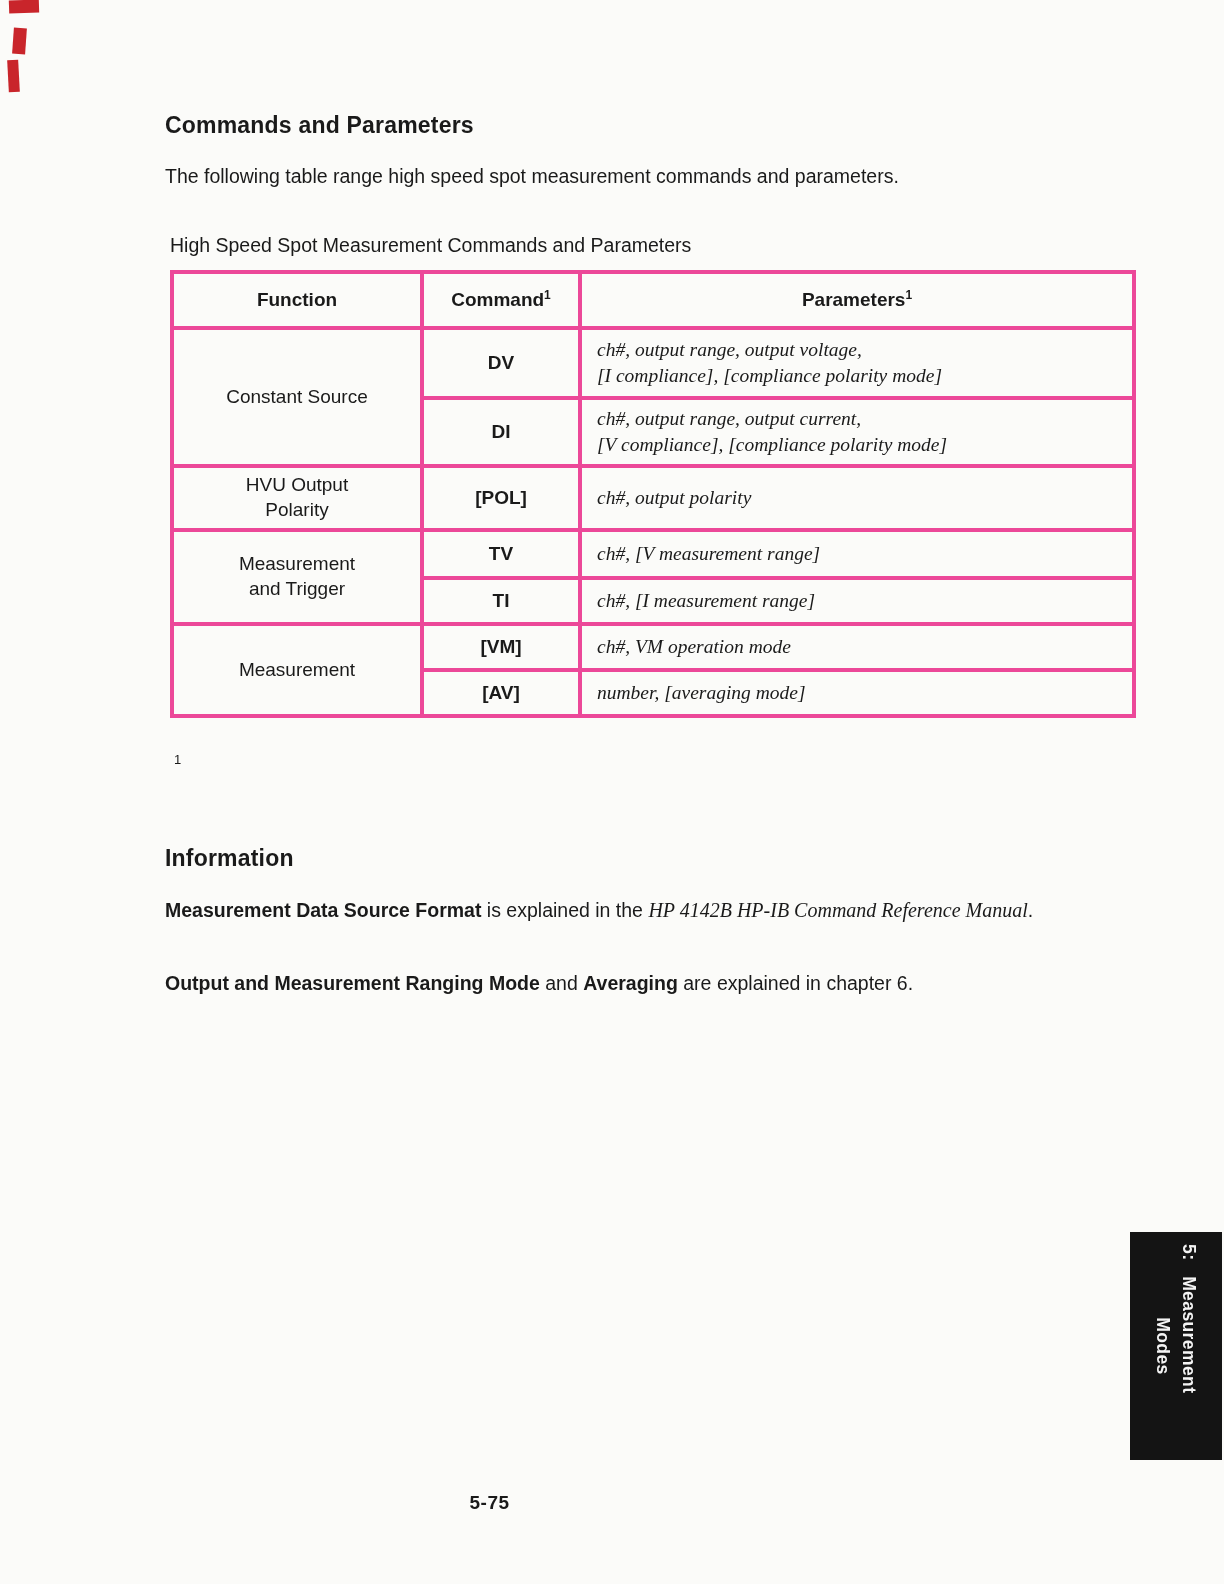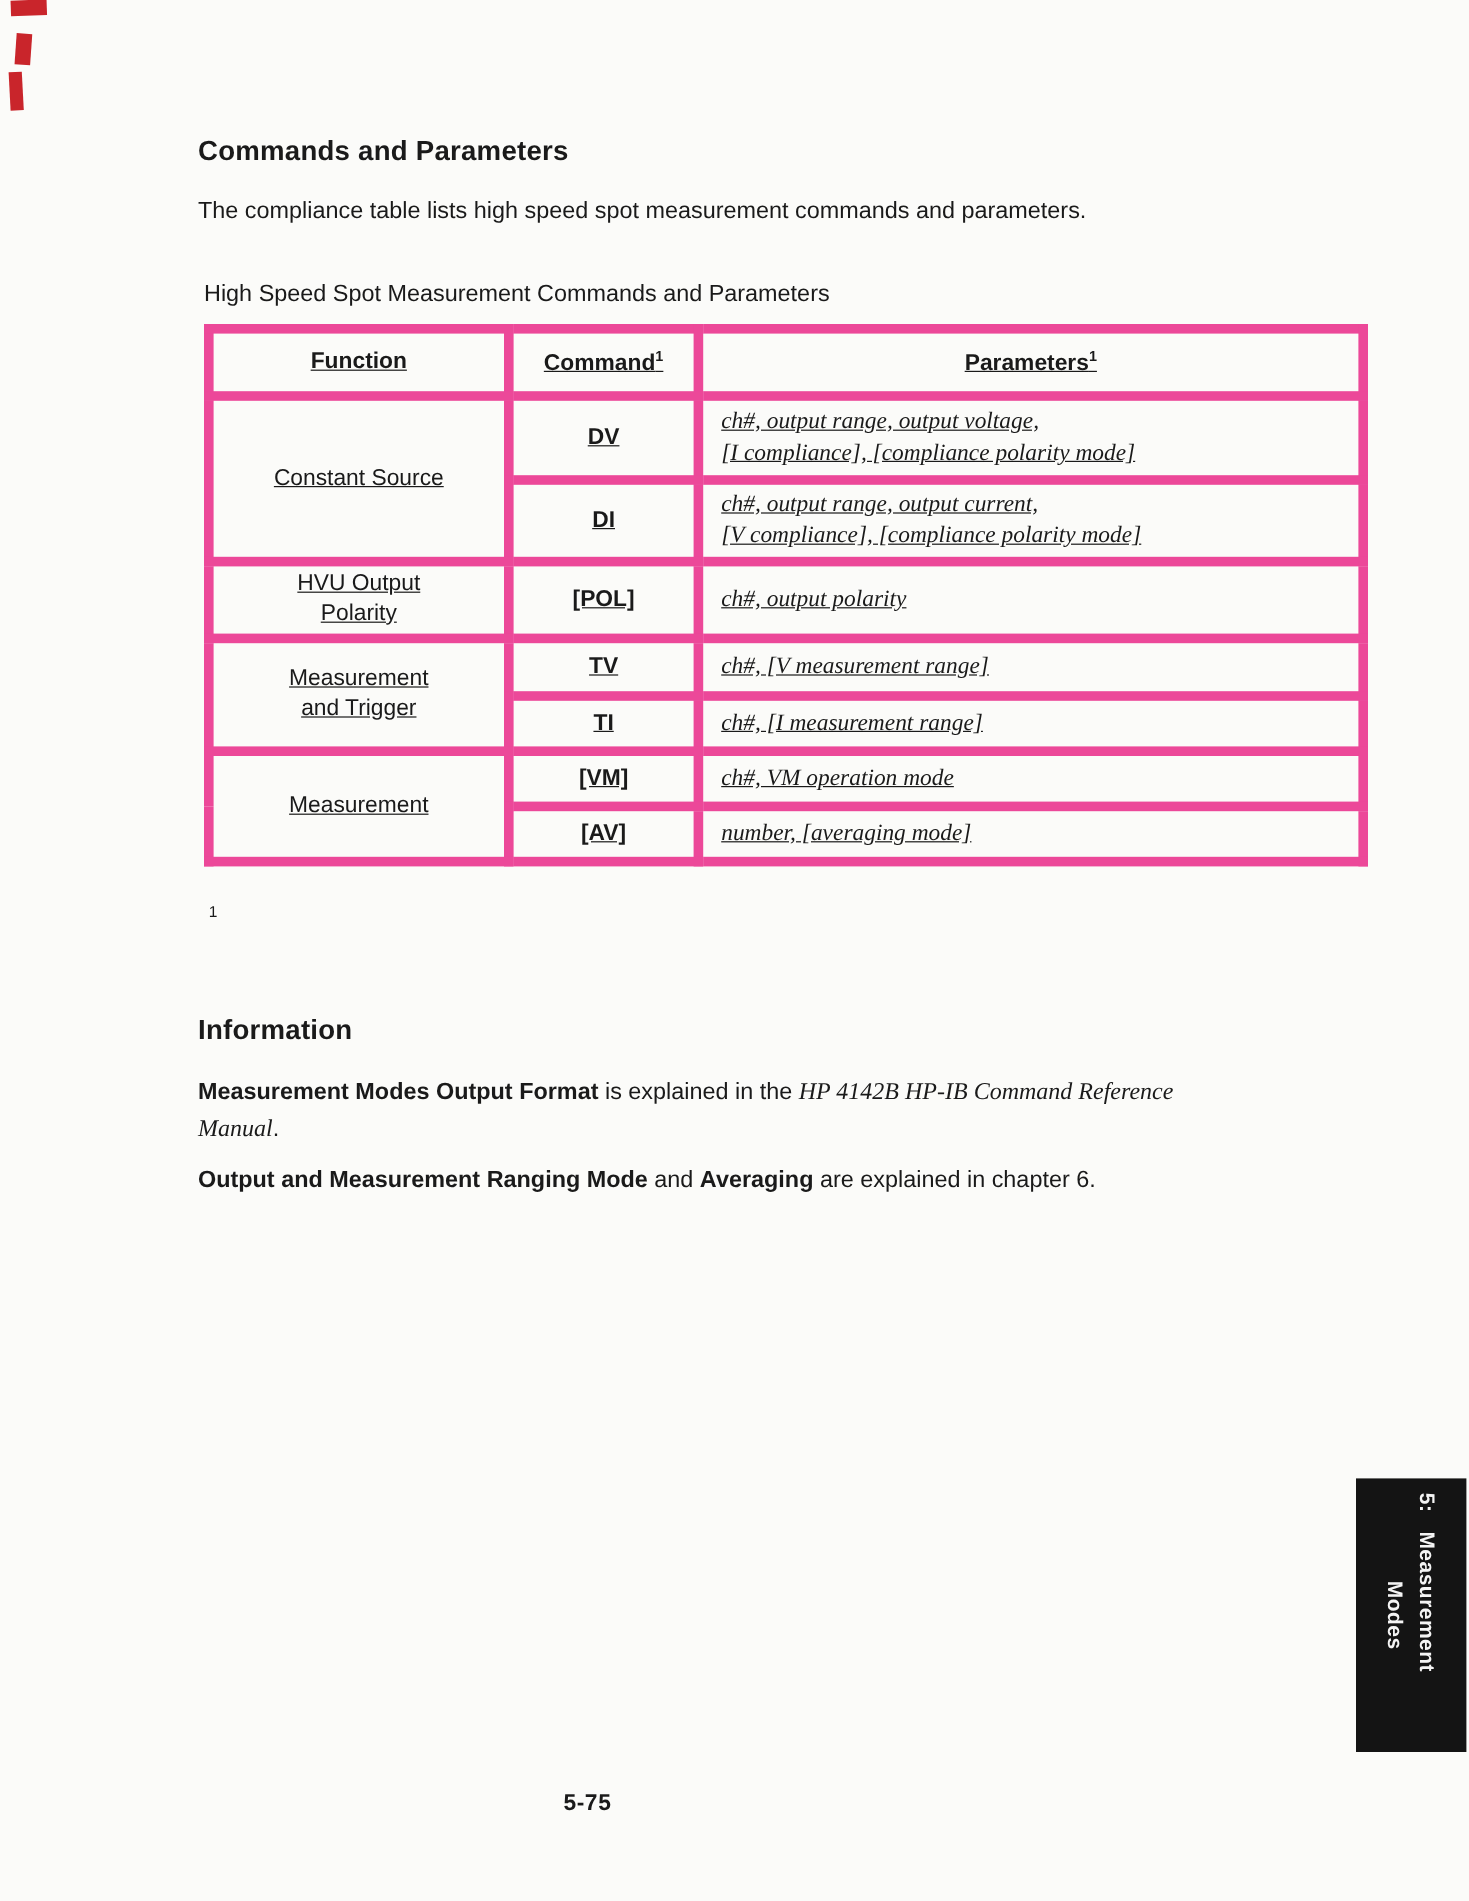--- a/index.html
+++ b/index.html
@@ -38,25 +38,24 @@
   }
 
   table.cmd-table {
     position: absolute; left: 170px; top: 270px;
     width: 866px;
     border-collapse: collapse;
     border: 3px solid #1c1c1c;
     table-layout: fixed;
   }
   .cmd-table th, .cmd-table td {
-    border: 8px solid #ec4899;
+    border: 4px solid #ec4899;
     font-size: 19px;
     vertical-align: middle;
     padding: 0;
-    text-decoration: underline;
   }
   .c-fn  { width: 250px; }
   .c-cmd { width: 158px; }
   .c-par { width: 554px; }
   .cmd-table th { font-weight: bold; text-align: center; height: 56px; }
   .cmd-table sup { font-size: 12px; }
 
   td.fn {
     text-align: center;
     white-space: pre-line;
@@ -128,21 +127,21 @@
 </style>
 </head>
 <body>
 
 <div class="scan-mark m1"></div>
 <div class="scan-mark m2"></div>
 <div class="scan-mark m3"></div>
 
 <h1 class="h1 sec-heading">Commands and Parameters</h1>
 
-<p class="intro">The compliance table lists high speed spot measurement commands and parameters.</p>
+<p class="intro">The following table range high speed spot measurement commands and parameters.</p>
 
 <div class="tbl-title">High Speed Spot Measurement Commands and Parameters</div>
 
 <table class="cmd-table">
   <tbody>
     <tr>
       <th class="c-fn"><span>Function</span></th>
       <th class="c-cmd"><span>Command</span><sup>1</sup></th>
       <th class="c-par"><span>Parameters</span><sup>1</sup></th>
     </tr>
@@ -205,21 +204,21 @@
     </tr>
   </tbody>
 </table>
 
 <div class="footnote">
   <sup class="fn-sup">1</sup>
 </div>
 
 <h2 class="h1 info-heading">Information</h2>
 
-<p class="body-p p1"><span class="b">Measurement Modes Output Format</span><span> is explained in the </span><span class="ital">HP 4142B HP-IB Command Reference Manual</span><span>.</span></p>
+<p class="body-p p1"><span class="b">Measurement Data Source Format</span><span> is explained in the </span><span class="ital">HP 4142B HP-IB Command Reference Manual</span><span>.</span></p>
 
 <p class="body-p p2"><span class="b">Output and Measurement Ranging Mode</span><span> and </span><span class="b">Averaging</span><span> are explained in chapter 6.</span></p>
 
 <div class="page-num">5-75</div>
 
 <div class="side-tab">
   <div class="tab-rot">
     <div class="tab-l1">5:   Measurement</div>
     <div class="tab-l2">Modes</div>
   </div>

